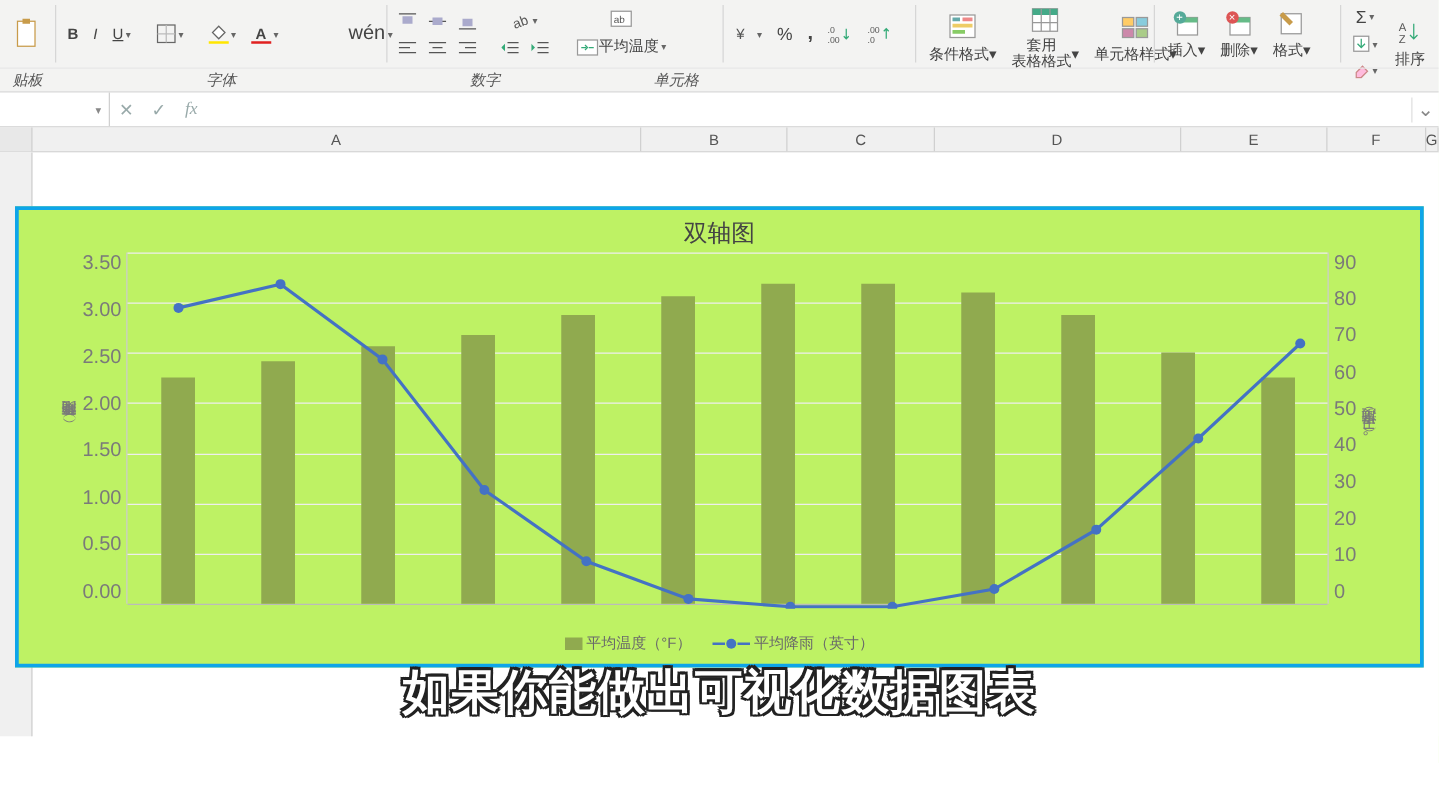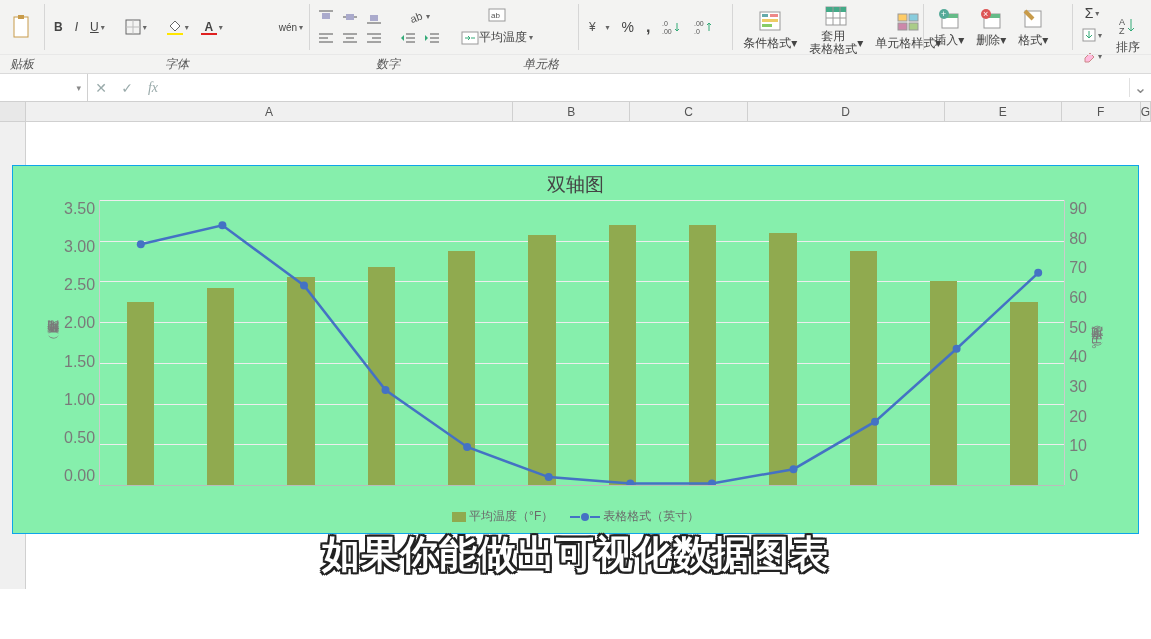--- a/index.html
+++ b/index.html
@@ -40,21 +40,21 @@
   .col-hdrs { display:flex; height:20px; border-bottom:1px solid #d0d0d0; background:#f0f0f0; font-size:12px; color:#555; }
   .col-hdrs .corner { width:26px; border-right:1px solid #d0d0d0; background:#e8e8e8; }
   .col-hdrs .col { border-right:1px solid #d0d0d0; display:flex; align-items:center; justify-content:center; }
   .col-hdrs .col.wide { width:495px; }
   .col-hdrs .col.med { width:119px; }
   .col-hdrs .col.sm { width:80px; }
 
   
   .sheet { position:relative; background:#fff; height:467px; }
   .row-hdr { position:absolute; left:0; top:0; bottom:0; width:26px; background:#f0f0f0; border-right:1px solid #d0d0d0; }
-  .chart-obj { position:absolute; left:12px; top:43px; right:12px; bottom:55px; border:1px solid #0ea5e9; background:#86efac; }
+  .chart-obj { position:absolute; left:12px; top:43px; right:12px; bottom:55px; border:3px solid #0ea5e9; background:#bef264; }
   .chart-title { text-align:center; color:#444; font-size:19px; padding-top:6px; }
   .plot-wrap { position:absolute; left:30px; right:30px; top:34px; bottom:48px; display:flex; }
   .y-axis-title { writing-mode:vertical-rl; transform:rotate(180deg); font-size:12px; color:#7a7a7a; display:flex; align-items:center; justify-content:center; padding:0 2px; }
   .y-ticks { display:flex; flex-direction:column; justify-content:space-between; font-size:16px; color:#7a7a7a; text-align:right; padding-right:4px; }
   .y-ticks.right { text-align:left; padding-left:4px; padding-right:0; }
   .plot { flex:1; position:relative; border-left:1px solid #ccc; border-right:1px solid #ccc; }
   .grid-line { position:absolute; left:0; right:0; height:0; border-top:1px solid #eee; }
   .baseline { border-top:1px solid #bbb; }
   .bars { position:absolute; left:0; right:0; bottom:0; top:0; display:flex; }
   .bar-slot { flex:1; display:flex; align-items:flex-end; justify-content:center; }
@@ -128,21 +128,21 @@
         </span>
         <span class="btn">
           <span class="iconbox">
             <span style="font-weight:bold;font-size:12px;">A</span>
             <span class="underline-bar font-color-bar"></span>
           </span>
             <span class="drop">▾</span>
         </span>
         <span style="width:1px;height:18px;background:#ddd;margin:0 3px;"></span>
         <span class="btn">
-          <span style="font-size:10px;margin-left:36px;">wén</span>
+          <span style="font-size:16px;margin-left:36px;">wén</span>
             <span class="drop">▾</span>
         </span>
       </div>
     </div>
     <div class="rg-divider"></div>
 
     <div class="rg" style="width:268px;">
       <div class="rg-body">
         <div class="stack">
           <div style="display:flex;">
@@ -572,18 +572,18 @@
 
     <div class="legend">
       <span class="swatch bar-sw"></span>
       <span>平均温度（°F）</span>
       &nbsp;&nbsp;&nbsp;
       <span class="line-sw">
           <span class="ln"></span>
           <span class="dot"></span>
           <span class="ln"></span>
         </span>
-      <span>表格格式（英寸）</span>
+      <span>平均降雨（英寸）</span>
     </div>
   </div>
 
   <div class="subtitle-overlay">如果你能做出可视化数据图表</div>
 </div>
 
 </body></html>

